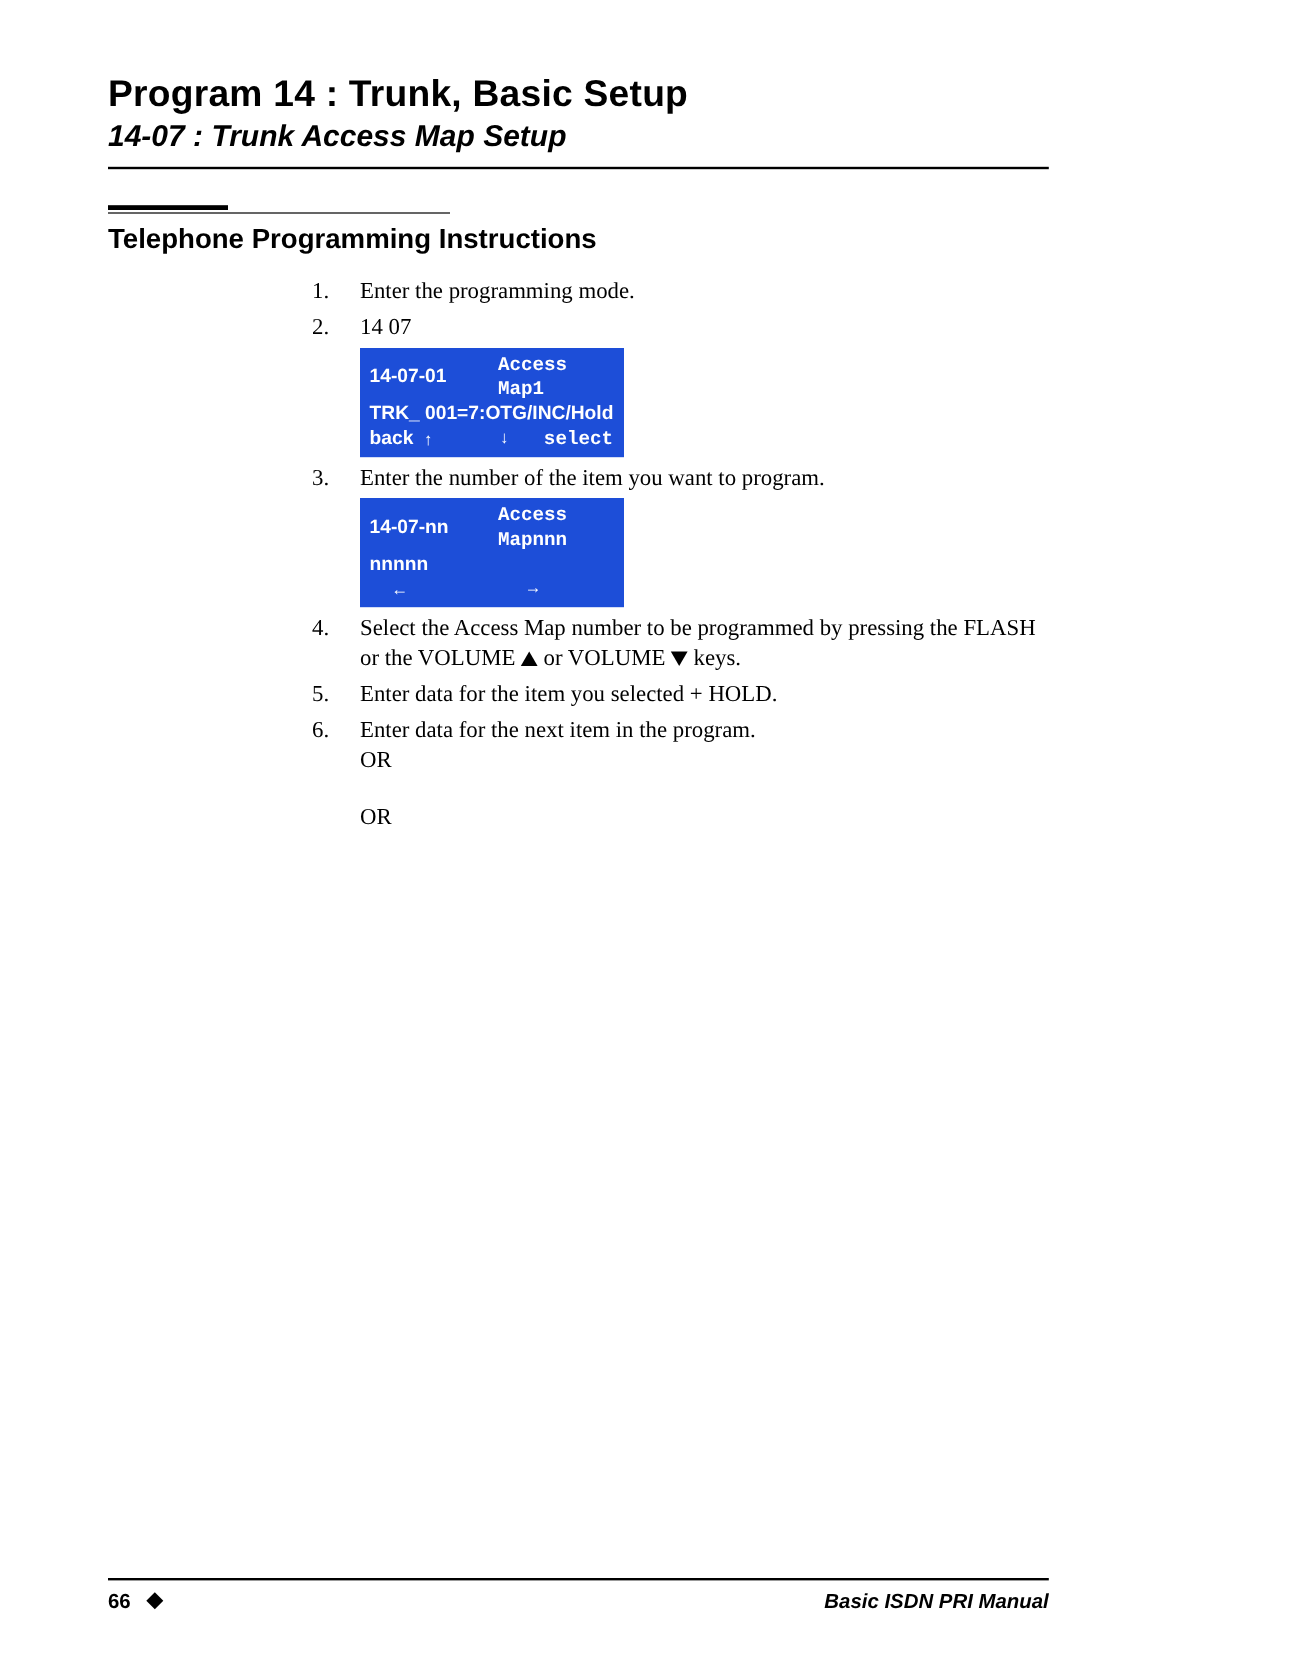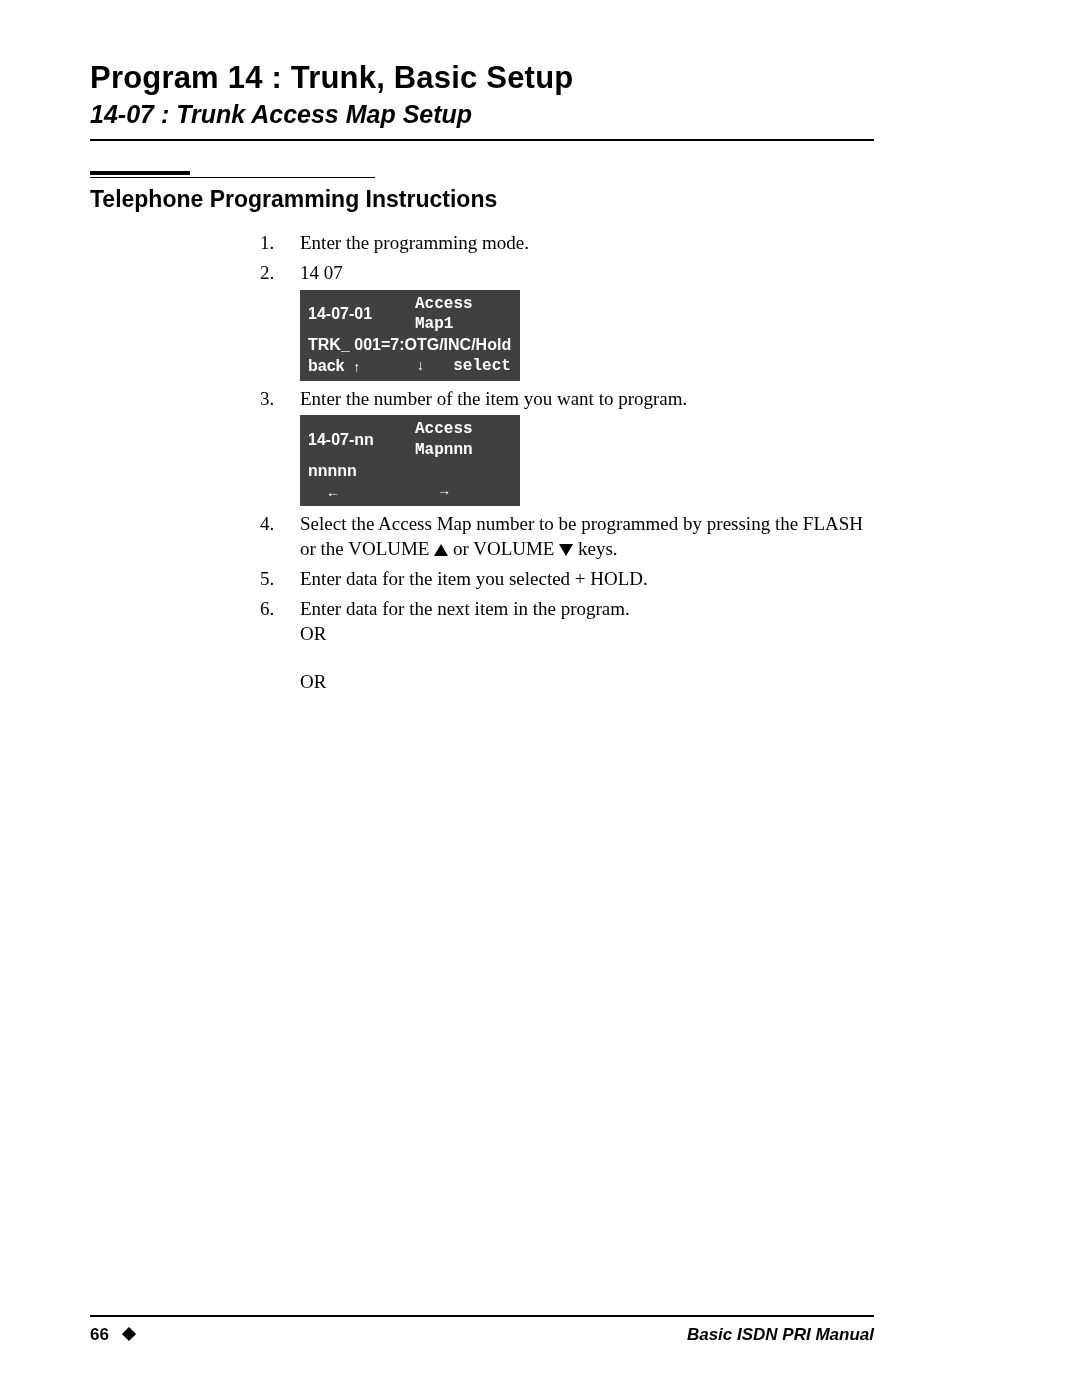--- a/index.html
+++ b/index.html
@@ -78,21 +78,21 @@
   }
   ol.steps > li .num {
     position: absolute;
     left: 0;
     top: 0;
     width: 32px;
     text-align: left;
   }
   .lcd {
     display: inline-block;
-    background: #404040;
+    background: #1d4ed8;
     color: #fff;
     font-family: Arial, Helvetica, sans-serif;
     font-weight: bold;
     font-size: 16px;
     padding: 4px 8px 4px 8px;
     margin-top: 4px;
     min-width: 220px;
     box-sizing: border-box;
     line-height: 1.3;
   }

